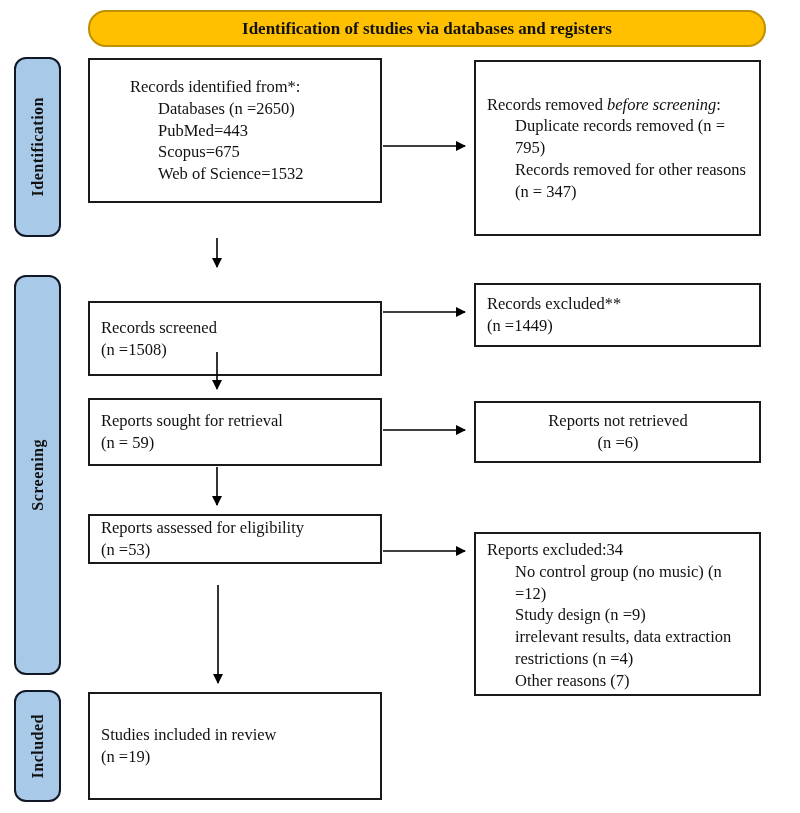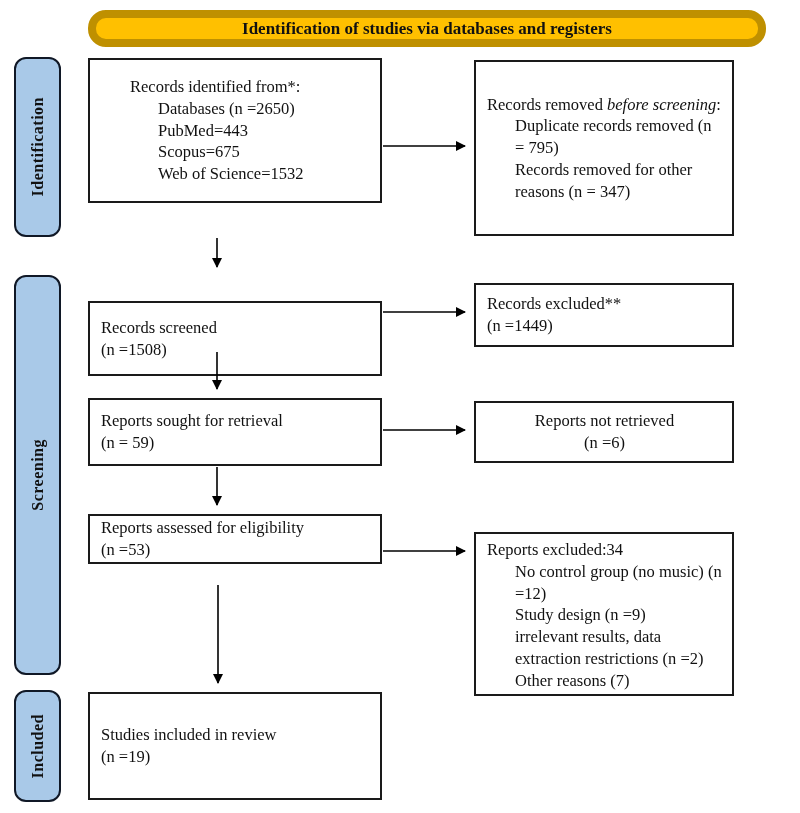--- a/index.html
+++ b/index.html
@@ -11,21 +11,21 @@
     width: 800px;
     height: 813px;
     background: #ffffff;
     overflow: hidden;
   }
 
   .header-banner {
     position: absolute;
     left: 88px; top: 10px;
     width: 678px; height: 37px;
-    border: 8px solid #ec4899;
+    border: 2px solid #ec4899;
     border-radius: 18px;
     display: flex; align-items: center; justify-content: center;
     font-weight: bold;
     font-size: 17px;
   }
 
   .stage {
     position: absolute;
     left: 14px;
     width: 47px;
@@ -51,21 +51,21 @@
     border: 2px solid #1a1a1a;
     font-size: 16.5px;
     line-height: 1.32;
     display: flex;
     flex-direction: column;
     justify-content: center;
     padding: 8px 10px 8px 11px;
   }
   .flowbox.top-align { justify-content: flex-start; padding-top: 5px; }
   .col-left  { left: 88px;  width: 294px; }
-  .col-right { left: 474px; width: 260px; }
+  .col-right { left: 474px; width: 287px; }
 
   .box1 { top: 58px;  height: 145px; padding-left: 40px; }
   .box2 { top: 276px; height: 75px; margin-top: 25px; }
   .box3 { top: 398px; height: 68px; }
   .box4 { top: 514px; height: 50px; }
   .box5 { top: 692px; height: 108px; }
 
   .rbox1 { top: 60px;  height: 176px; }
   .rbox2 { top: 283px; height: 64px; }
   .rbox3 { top: 401px; height: 62px; align-items: center; }
@@ -143,21 +143,21 @@
 
   <div class="flowbox col-right rbox3">
     <div>Reports not retrieved</div>
     <div>(n =6)</div>
   </div>
 
   <div class="flowbox col-right rbox4 top-align">
     <div>Reports excluded:34</div>
     <div class="indent-item">No control group (no music) (n =12)</div>
     <div class="indent-item">Study design (n =9)</div>
-    <div class="indent-item">irrelevant results, data extraction restrictions (n =2)</div>
+    <div class="indent-item">irrelevant results, data extraction restrictions (n =4)</div>
     <div class="indent-item">Other reasons (7)</div>
   </div>
 
   <svg class="arrow-layer" width="800" height="813" viewBox="0 0 800 813" xmlns="http://www.w3.org/2000/svg">
     <defs>
       <marker id="ah" markerUnits="userSpaceOnUse" markerWidth="12" markerHeight="12" refX="9" refY="5" orient="auto">
         <path d="M0,0 L10,5 L0,10 z" fill="#000000"></path>
       </marker>
     </defs>
     <line x1="383" y1="146" x2="465" y2="146" stroke="#000" stroke-width="1.6" marker-end="url(#ah)"></line>

